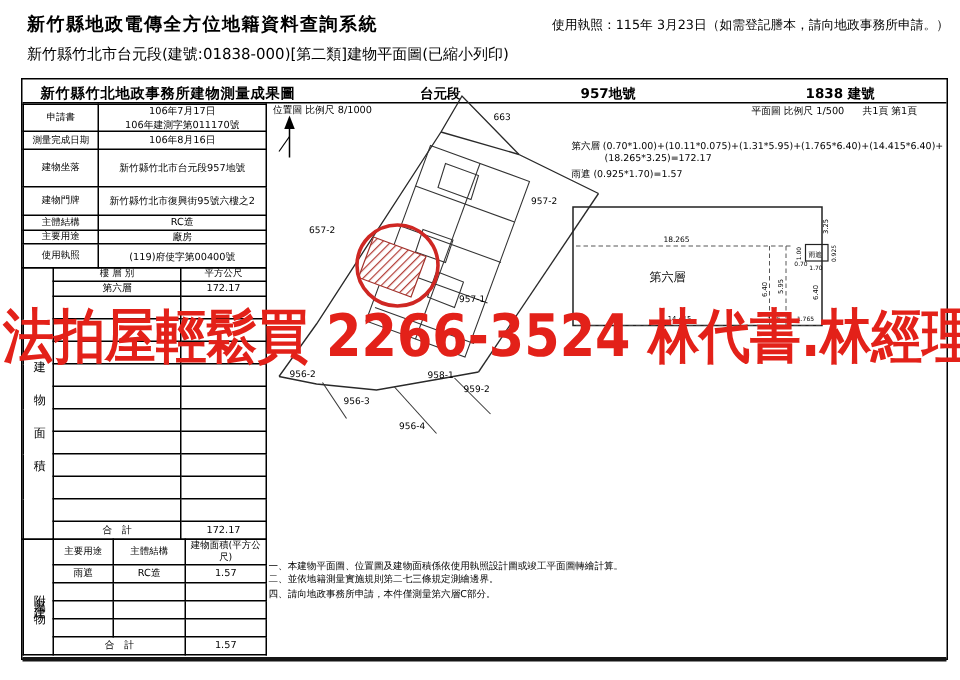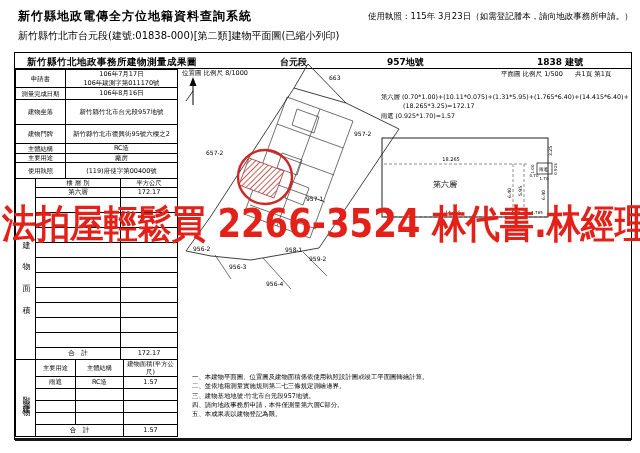--- a/index.html
+++ b/index.html
@@ -40,21 +40,21 @@
   .f2 { left:388px; top:49px; }
   .f3 { left:366px; top:59px; }
 
   .map-svg { position:absolute; left:136px; top:8px; }
   .plan-svg { position:absolute; left:362px; top:78px; }
   svg text { font-family:"DejaVu Sans","Liberation Sans",sans-serif; fill:#000; }
   .pline { fill:none; stroke:#2a2a2a; stroke-width:0.9; }
   .bline { fill:none; stroke:#333; stroke-width:0.7; }
   .dash { fill:none; stroke:#444; stroke-width:0.6; stroke-dasharray:3 2; }
 
-  .notes { position:absolute; left:164px; top:320px; width:330px; font-size:6.4px; line-height:1.45;margin-left:13px; }
+  .notes { position:absolute; left:164px; top:320px; width:330px; font-size:6.4px; line-height:1.45; }
   .notes div { white-space:nowrap; }
 
   .bottom-rule { position:absolute; left:0; top:385px; width:100%; height:3px; background:#151515; }
 
   .watermark { position:absolute; left:2px; top:197px; width:638px; font-size:39px; font-weight:bold;
                white-space:nowrap; letter-spacing:0; transform:scaleX(0.87); transform-origin:left center;
                z-index:50; }
 </style>
 </head>
 <body>
@@ -294,23 +294,21 @@
       <text x="167" y="49" font-size="4" text-anchor="middle">1.70</text>
       <text x="180" y="38" font-size="4" transform="rotate(-90 180 38)" text-anchor="middle">0.925</text>
       <text x="76" y="83" font-size="4.5" text-anchor="middle">14.415</text>
       <text x="139" y="83" font-size="4" text-anchor="middle">1.35</text>
       <text x="160" y="83" font-size="4" text-anchor="middle">1.765</text>
     </svg>
 
     <div class="notes">
       <div>一、本建物平面圖、位置圖及建物面積係依使用執照設計圖或竣工平面圖轉繪計算。</div>
       <div>二、並依地籍測量實施規則第二七三條規定測繪邊界。</div>
-      <div>三、建物基地地號:竹北市台元段957地號。</div>
       <div>四、請向地政事務所申請，本件僅測量第六層C部分。</div>
-      <div>五、本成果表以建物登記為限。</div>
     </div>
 
     <div class="bottom-rule"></div>
   </div>
 
   <div class="watermark" style="color: rgb(227, 33, 25);">法拍屋輕鬆買  2266-3524  林代書.林經理</div>
 
 </div>
 
 </body></html>

